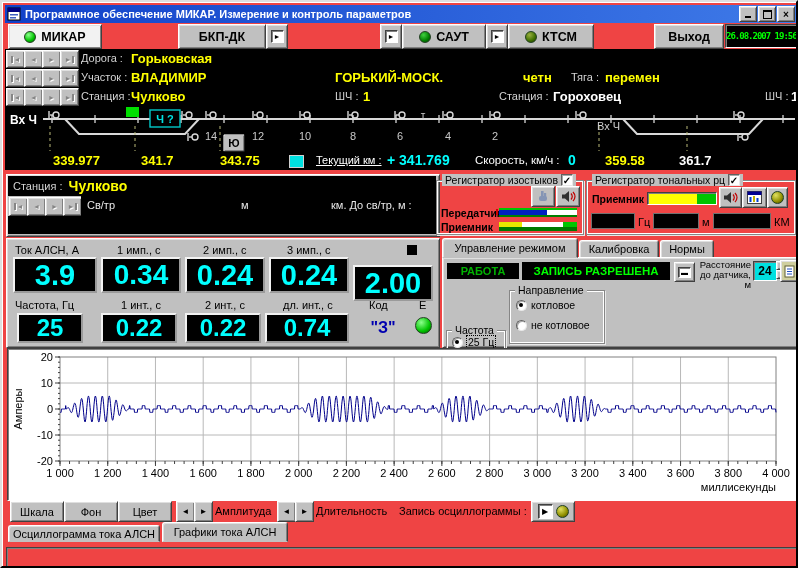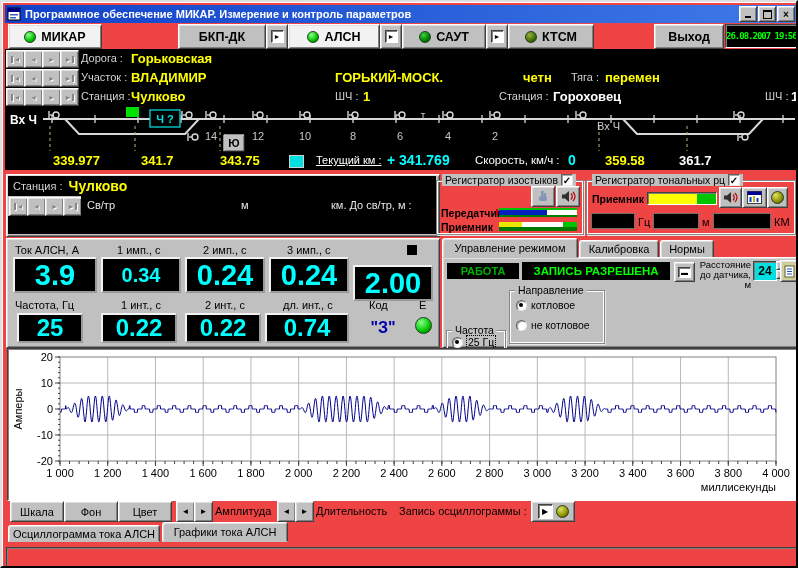--- a/index.html
+++ b/index.html
@@ -76,24 +76,20 @@
     <div class="abs raised btn" style="left:3px;top:1px;width:92px;height:23px;background:#f2f2f2;gap:5px;font-weight:bold;font-size:12.5px;">
       <span class="led" style="width:10px;height:10px;"></span>
       <span>МИКАР</span>
     </div>
     <div class="abs raised btn" style="left:173px;top:1px;width:86px;height:23px;font-weight:bold;font-size:12.5px;">
       <span>БКП-ДК</span>
     </div>
     <div class="abs raised btn" style="left:261px;top:1px;width:20px;height:23px;">
         <span class="sunken" style="width:11px;height:11px;font-size:7px;display:flex;align-items:center;justify-content:center;background:#fff;">►</span>
       </div>
-    <div class="abs raised btn" style="left:283px;top:1px;width:90px;height:23px;background:#f2f2f2;gap:5px;font-weight:bold;font-size:12.5px;">
-      <span class="led" style="width:10px;height:10px;"></span>
-      <span>АЛСН</span>
-    </div>
     <div class="abs raised btn" style="left:375px;top:1px;width:20px;height:23px;">
         <span class="sunken" style="width:11px;height:11px;font-size:7px;display:flex;align-items:center;justify-content:center;background:#fff;">►</span>
       </div>
     <div class="abs raised btn" style="left:397px;top:1px;width:82px;height:23px;gap:5px;font-weight:bold;font-size:12.5px;">
       <span class="led" style="width:10px;height:10px;background:radial-gradient(circle at 35% 30%,#40d040,#008000 60%,#004000);"></span>
       <span>САУТ</span>
     </div>
     <div class="abs raised btn" style="left:481px;top:1px;width:20px;height:23px;">
         <span class="sunken" style="width:11px;height:11px;font-size:7px;display:flex;align-items:center;justify-content:center;background:#fff;">►</span>
       </div>
@@ -401,21 +397,21 @@
     <span class="abs hdr" style="left:8px;top:5px;">Ток АЛСН, А</span>
     <span class="abs hdr" style="left:110px;top:5px;">1 имп., с</span>
     <span class="abs hdr" style="left:196px;top:5px;">2 имп., с</span>
     <span class="abs hdr" style="left:280px;top:5px;">3 имп., с</span>
     <span class="abs hdr" style="left:352px;top:22px;">цикл, с</span>
     <span class="abs" style="left:400px;top:6px;width:10px;height:10px;background:#000;"></span>
     <div class="abs meas-box" style="left:6px;top:18px;width:84px;height:36px;">
         <span class="cyanv" style="font-size:29px;">3.9</span>
       </div>
     <div class="abs meas-box" style="left:94px;top:18px;width:80px;height:36px;">
-        <span class="cyanv" style="font-size:20px;">0.34</span>
+        <span class="cyanv" style="font-size:28px;">0.34</span>
       </div>
     <div class="abs meas-box" style="left:178px;top:18px;width:80px;height:36px;">
         <span class="cyanv" style="font-size:29px;">0.24</span>
       </div>
     <div class="abs meas-box" style="left:262px;top:18px;width:80px;height:36px;">
         <span class="cyanv" style="font-size:29px;">0.24</span>
       </div>
     <div class="abs meas-box" style="left:346px;top:26px;width:80px;height:36px;justify-content:center;">
         <span class="cyanv" style="font-size:29px;">2.00</span>
       </div>

